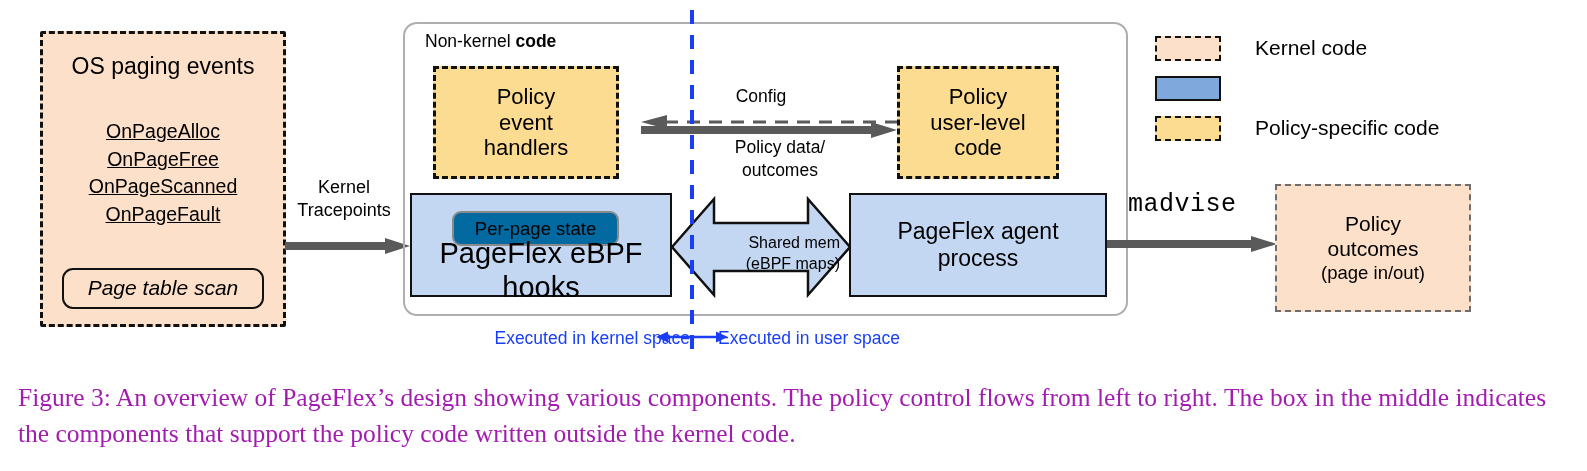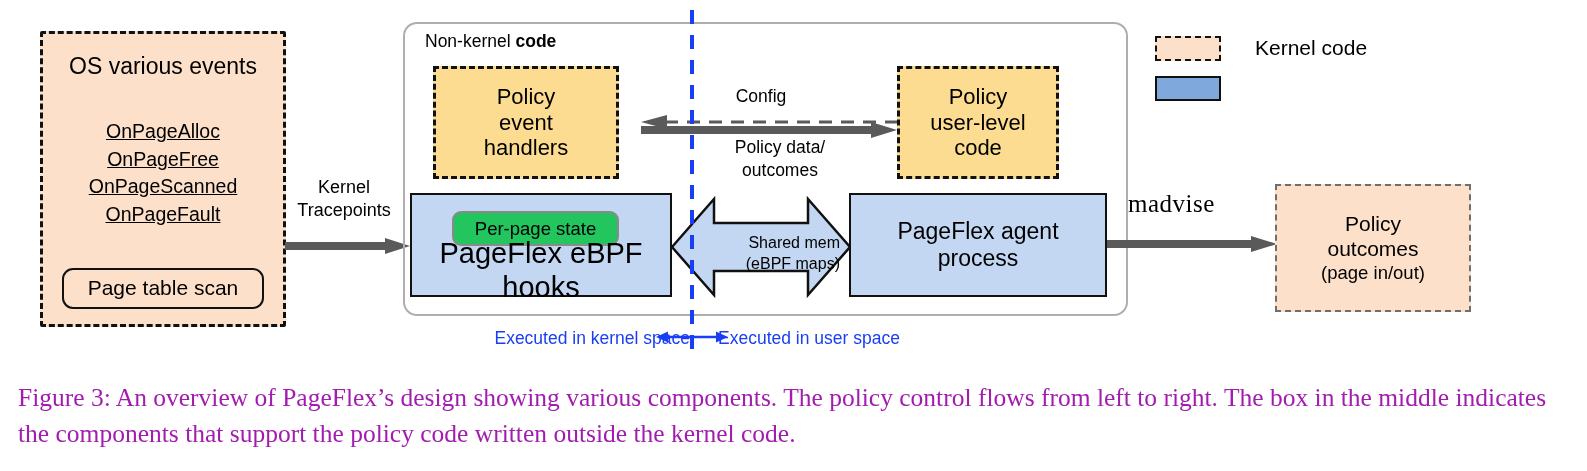--- a/index.html
+++ b/index.html
@@ -17,20 +17,21 @@
     left:40px;top:31px;width:246px;height:296px;
     background:#FCE0CA;border:3px dashed #111;
     border-radius:2px;
   }
   #os-title{left:40px;top:52px;width:246px;height:30px;font-size:23px;}
   #os-events{left:46px;top:118px;width:234px;font-size:19.5px;line-height:1.42;text-align:center;text-decoration:underline;}
   #page-scan{
     left:62px;top:268px;width:202px;height:41px;
     border:2.5px solid #111;border-radius:11px;background:#FCE0CA;
     font-size:21px;
+    font-style:italic;
   }
 
   
   #kt-label{left:285px;top:176px;width:118px;font-size:18px;text-align:center;line-height:1.3;}
   #kt-arrow{left:285px;top:238px;width:125px;height:16px;}
 
   
   #nonkernel-box{
     left:403px;top:22px;width:725px;height:294px;
     border:2.5px solid #aeaeae;border-radius:14px;background:transparent;
@@ -52,40 +53,40 @@
   }
   #pul-txt{left:897px;top:66px;width:162px;height:113px;font-size:22px;}
 
   
   #ebpf{
     left:410px;top:193px;width:262px;height:104px;
     background:#C3D7F2;border:2.5px solid #111;
   }
   #pps{
     left:452px;top:211px;width:167px;height:35px;
-    background:#22c55e;border:2px solid #8a8a8a;border-radius:9px;
+    background:#0369a1;border:2px solid #8a8a8a;border-radius:9px;
     font-size:18.5px;
   }
   #ebpf-txt{left:410px;top:250px;width:262px;height:40px;font-size:29px;}
 
   
   #agent{
     left:849px;top:193px;width:258px;height:104px;
     background:#C3D7F2;border:2.5px solid #111;
   }
   #agent-txt{left:849px;top:193px;width:258px;height:104px;font-size:23px;}
 
   
   #config-lbl{left:706px;top:86px;width:110px;font-size:17.5px;text-align:center;}
   #pdata-lbl{left:700px;top:136px;width:160px;font-size:17.5px;text-align:center;line-height:1.3;}
   #sharedmem-lbl{left:700px;top:232px;width:140px;font-size:16px;text-align:right;line-height:1.33;}
 
   
   #madvise{left:1128px;top:190px;font-size:25px;letter-spacing:.5px;
-           font-family:Liberation Serif, serif;}
+           font-family:Liberation Mono, monospace;}
 
   
   #outcomes{
     left:1275px;top:184px;width:196px;height:128px;
     background:#FCE0CA;border:2.5px dashed #6e6e6e;
   }
   #outcomes-txt{left:1275px;top:184px;width:196px;height:128px;font-size:21px;}
   #outcomes-txt .sub{font-size:18.5px;}
 
   
@@ -109,21 +110,21 @@
   .leg-txt{font-size:21px;white-space:nowrap;}
 
   svg{display:block;overflow:visible;}
 </style>
 </head>
 <body>
 
 <div class="fig">
 
   <div class="abs" id="os-box"></div>
-  <div class="abs ctr" id="os-title">OS various events</div>
+  <div class="abs ctr" id="os-title">OS paging events</div>
   <div class="abs" id="os-events">
     <div>OnPageAlloc</div>
     <div>OnPageFree</div>
     <div>OnPageScanned</div>
     <div>OnPageFault</div>
   </div>
   <div class="abs ctr" id="page-scan">Page table scan</div>
 
   <div class="abs" id="kt-label">
     <div>Kernel</div>
@@ -234,17 +235,21 @@
   <div class="abs" id="us-lbl">Executed in user space</div>
 
   <div class="abs" id="legend">
     <div class="leg-row">
       <div class="leg-sw sw-kernel"></div>
       <div class="leg-txt">Kernel code</div>
     </div>
     <div class="leg-row">
       <div class="leg-sw sw-infra"></div>
     </div>
+    <div class="leg-row">
+      <div class="leg-sw sw-policy"></div>
+      <div class="leg-txt">Policy-specific code</div>
+    </div>
   </div>
 
   <div class="abs" id="caption">Figure 3: An overview of PageFlex’s design showing various components. The policy control flows from left to right. The box in the middle indicates the components that support the policy code written outside the kernel code.</div>
 
 </div>
 
 </body></html>

